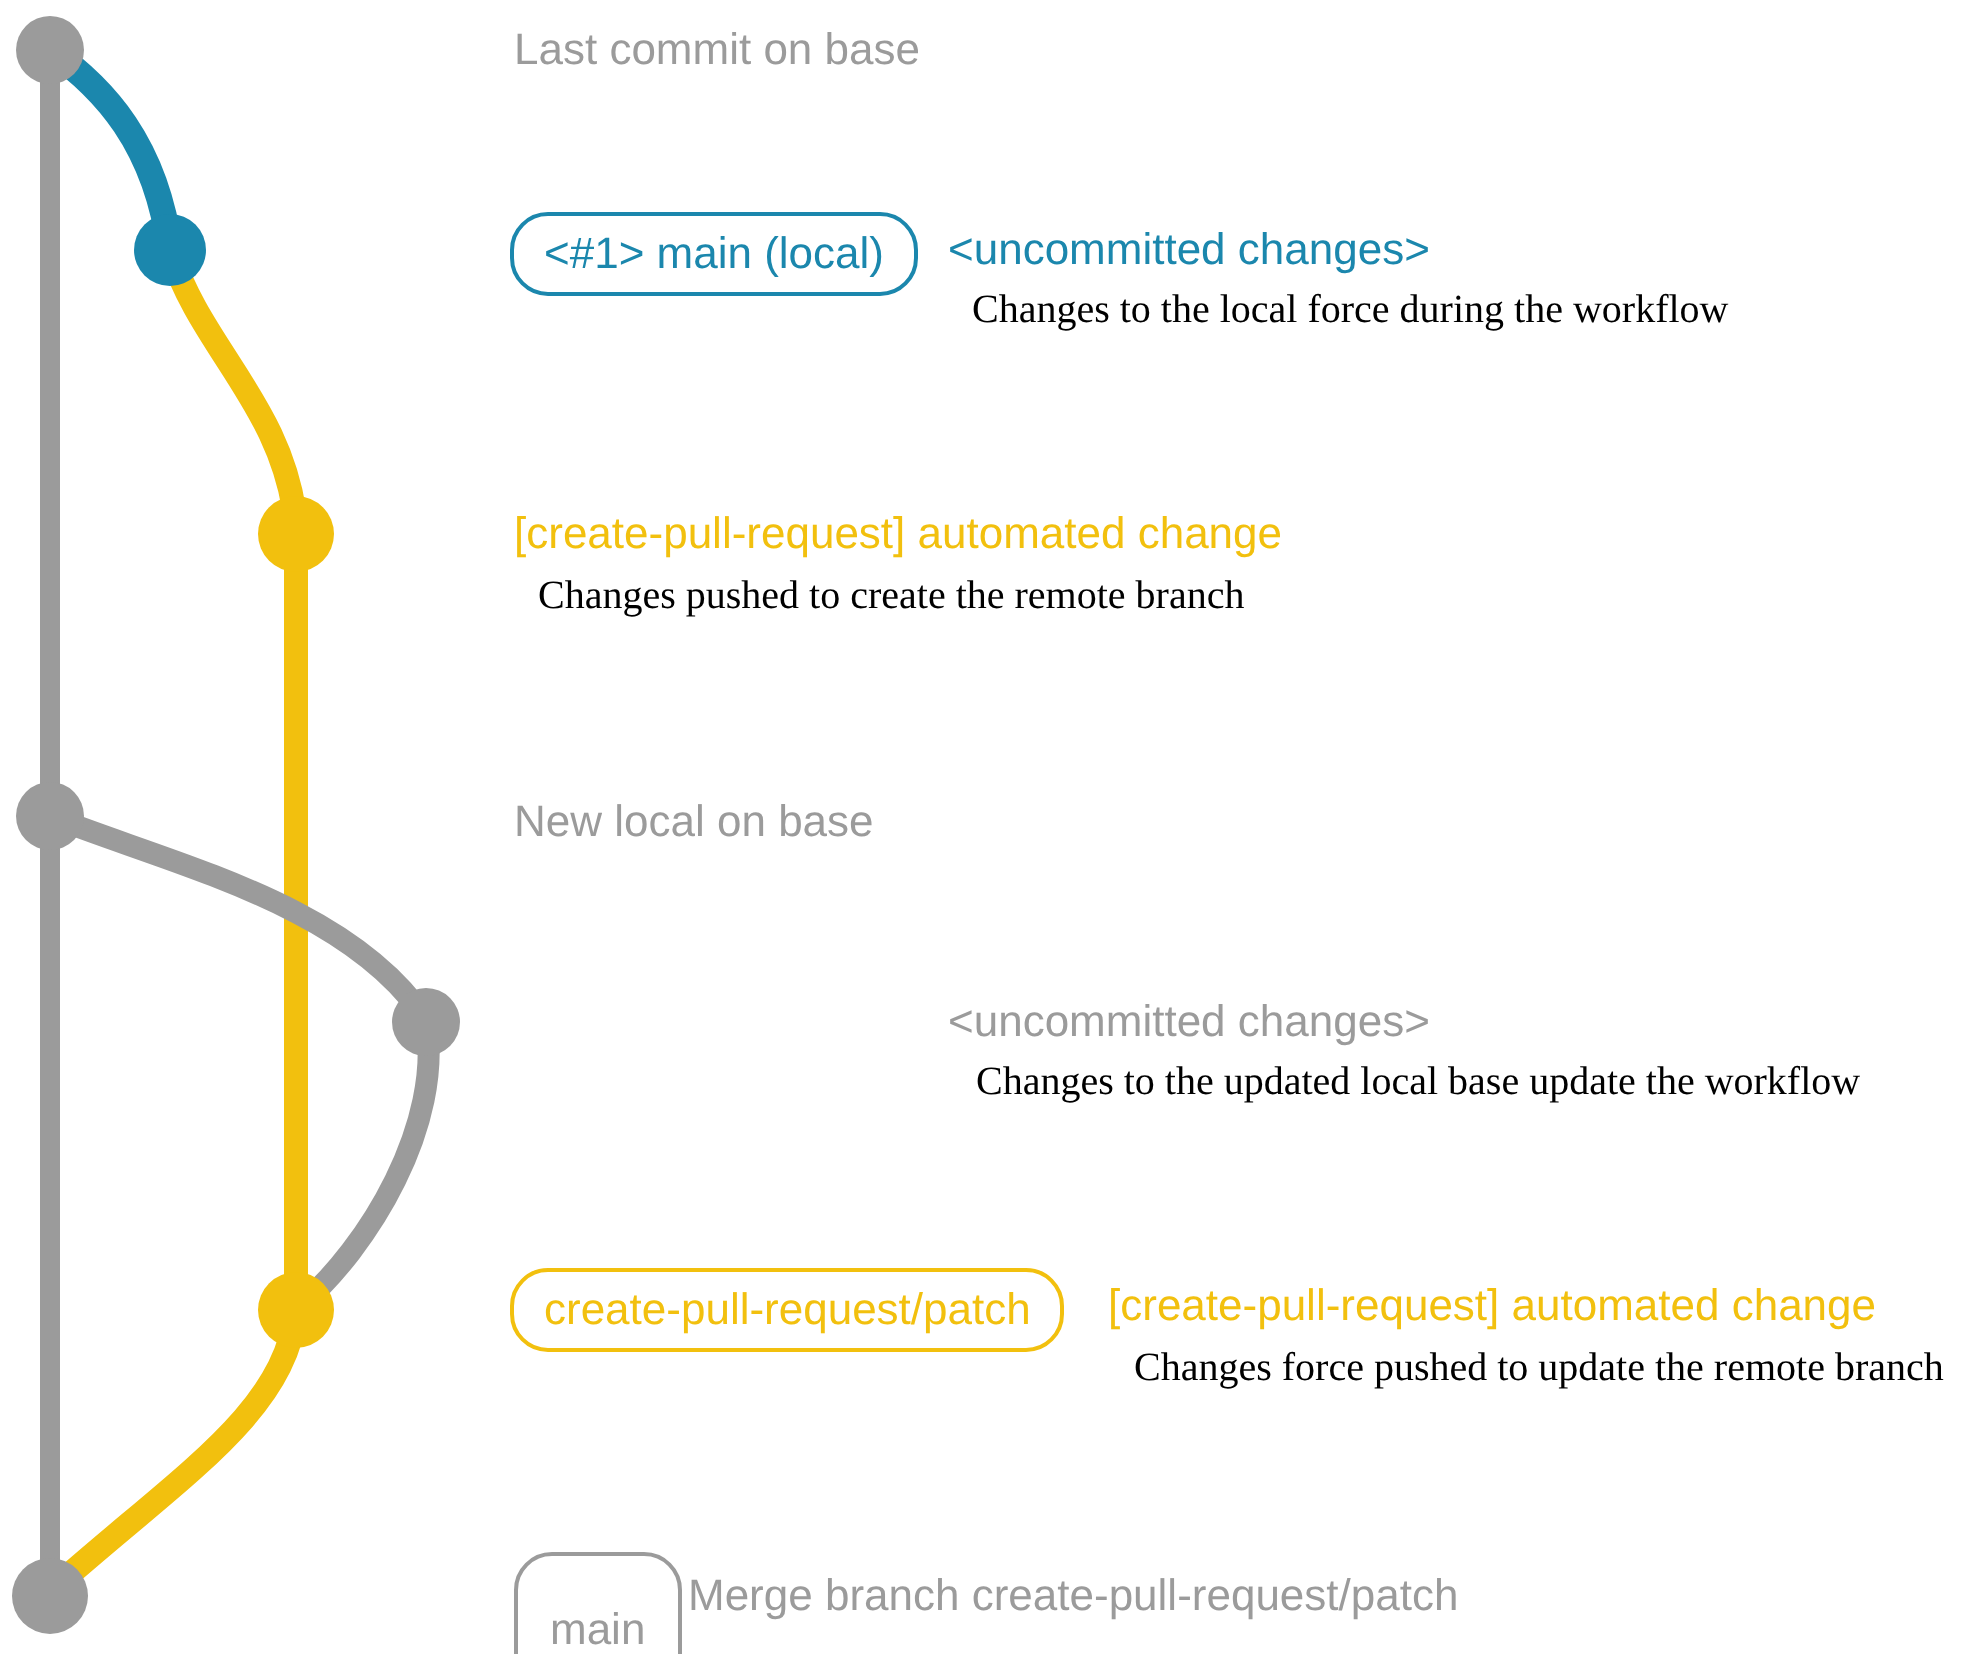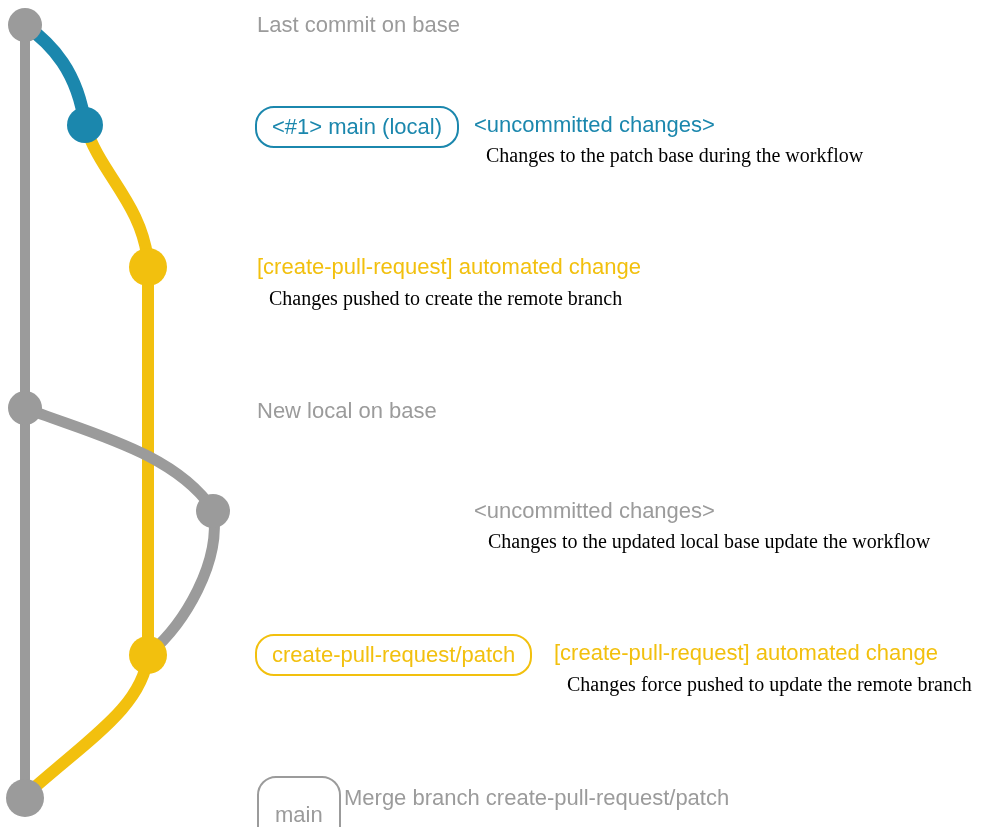--- a/index.html
+++ b/index.html
@@ -83,21 +83,21 @@
     <circle cx="25" cy="408" r="17" class="f-gray"></circle>
     <circle cx="213" cy="511" r="17" class="f-gray"></circle>
     <circle cx="148" cy="655" r="19" class="f-yellow"></circle>
     <circle cx="25" cy="798" r="19" class="f-gray"></circle>
   </svg>
 
   <div class="lbl gray-text" style="left:257px; top:12px;">Last commit on base</div>
 
   <div class="badge teal-badge" style="left:255px; top:106px;">&lt;#1&gt; main (local)</div>
   <div class="lbl teal-text" style="left:474px; top:112px;">&lt;uncommitted changes&gt;</div>
-  <div class="caption" style="left:486px; top:144px;">Changes to the patch base during the workflow</div>
+  <div class="caption" style="left:486px; top:144px;">Changes to the local force during the workflow</div>
 
   <div class="lbl yellow-text" style="left:257px; top:254px;">[create-pull-request] automated change</div>
   <div class="caption" style="left:269px; top:287px;">Changes pushed to create the remote branch</div>
 
   <div class="lbl gray-text" style="left:257px; top:398px;">New local on base</div>
 
   <div class="lbl gray-text" style="left:474px; top:498px;">&lt;uncommitted changes&gt;</div>
   <div class="caption" style="left:488px; top:530px;">Changes to the updated local base update the workflow</div>
 
   <div class="badge yellow-badge" style="left:255px; top:634px;">create-pull-request/patch</div>

